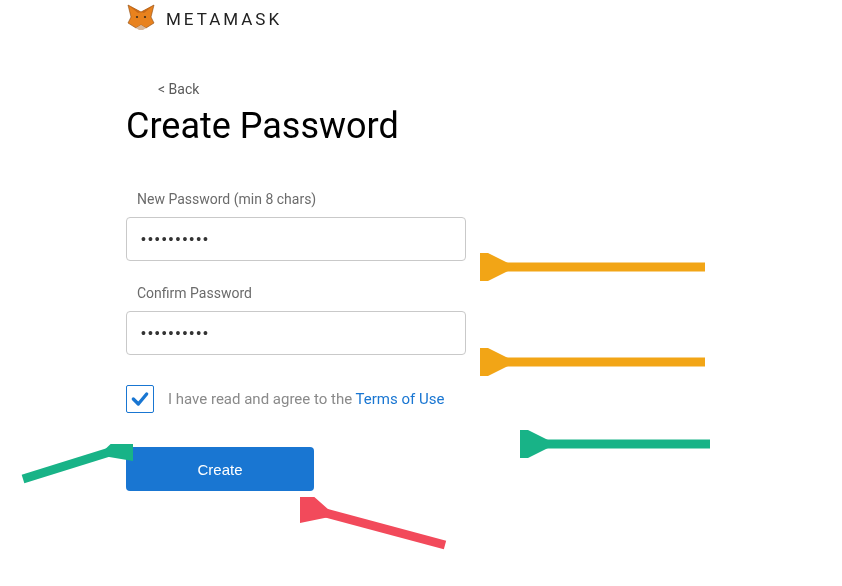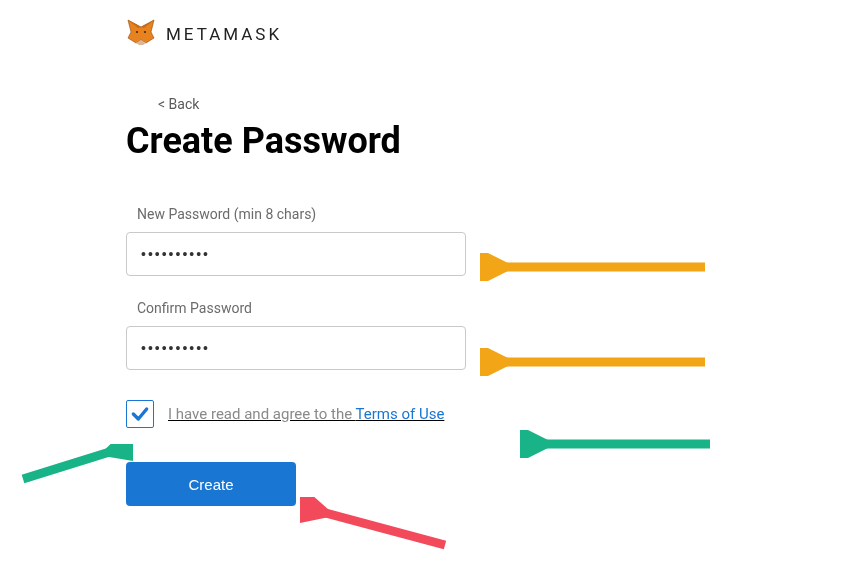--- a/index.html
+++ b/index.html
@@ -3,50 +3,50 @@
   <meta charset="utf-8">
   <style>
     * { box-sizing: border-box; margin: 0; padding: 0; }
     body {
       font-family: -apple-system, BlinkMacSystemFont, "Segoe UI", Roboto, Helvetica, Arial, sans-serif;
       background: #fff;
       width: 842px;
       height: 586px;
       position: relative;
     }
-    .container { padding: 18px 0 0 126px; }
+    .container { padding: 3px 0 0 126px; }
     .brand { display: flex; align-items: center; gap: 10px; margin-bottom: 44px; }
     .brand-name { font-size: 17px; letter-spacing: 3px; color: #222; }
     .back-link { font-size: 14px; color: #5a5a5a; cursor: pointer; margin-bottom: 8px; display: inline-block; margin-left: 32px; }
-    .page-title { font-size: 36px; font-weight: 700; color: #000; margin-bottom: 44px; }
+    .page-title { font-size: 36px; font-weight: 400; color: #000; margin-bottom: 44px; }
     .field { margin-bottom: 24px; }
     .field-label { font-size: 14px; color: #6b6b6b; margin-bottom: 10px; display: block; margin-left: 11px; }
     .field-input {
       width: 340px;
       height: 44px;
       border: 1px solid #c9c9c9;
       border-radius: 4px;
       padding: 0 14px;
       font-size: 14px;
       letter-spacing: 2px;
       color: #333;
     }
-    .agree-row { display: flex; align-items: center; gap: 14px; margin-top: 30px; margin-bottom: 34px; text-decoration: underline; }
+    .agree-row { display: flex; align-items: center; gap: 14px; margin-top: 30px; margin-bottom: 34px; }
     .checkbox {
       width: 28px; height: 28px;
       border: 1.5px solid #1976d2;
       border-radius: 2px;
       display: flex; align-items: center; justify-content: center;
       cursor: pointer; background: #fff;
     }
     .checkbox svg { width: 20px; height: 20px; }
     .agree-text { font-size: 15px; color: #8a8a8a; }
     .tos-link { color: #1976d2; cursor: pointer; }
     .create-btn {
-      width: 170px; height: 44px;
+      width: 188px; height: 44px;
       background: #1976d2; color: #fff;
       border: none; border-radius: 4px;
       font-size: 15px; font-weight: 500;
       cursor: pointer;
     }
 
     
     .arrow { position: absolute; pointer-events: none; }
     .arrow.orange1 { left: 480px; top: 253px; }
     .arrow.orange2 { left: 480px; top: 348px; }

